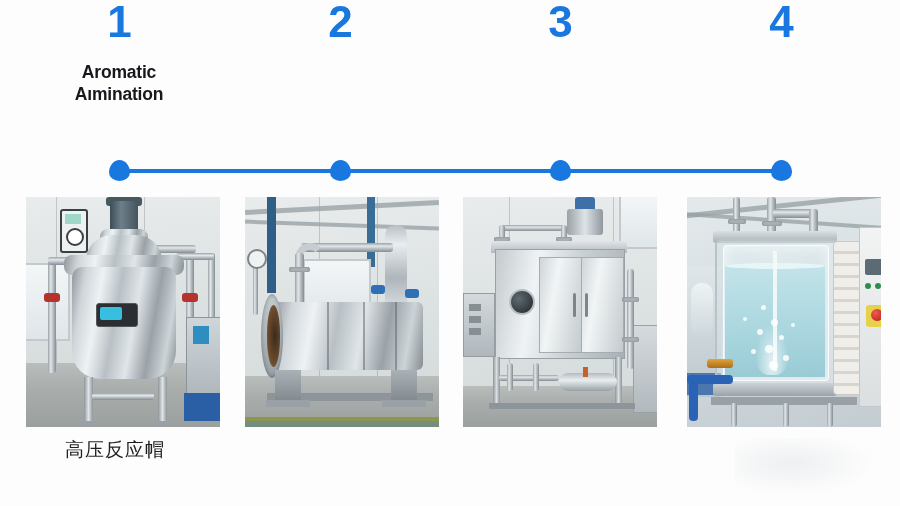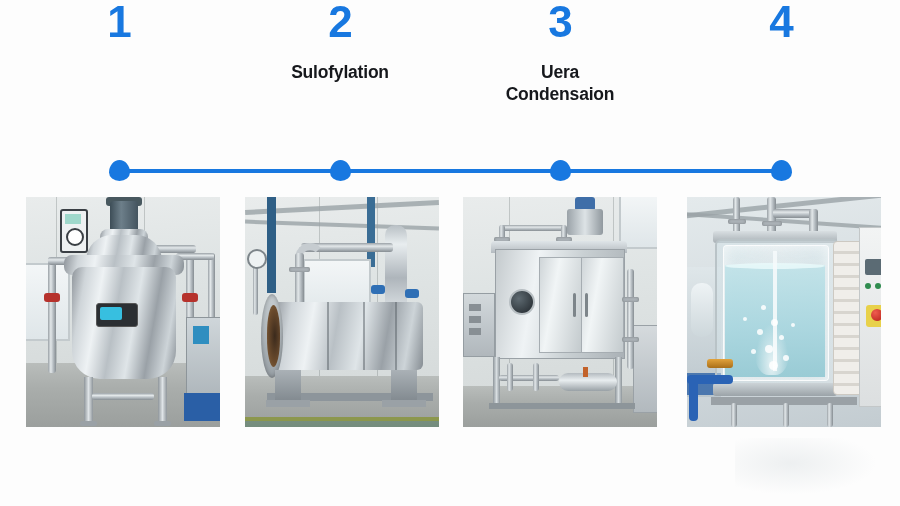--- a/index.html
+++ b/index.html
@@ -164,37 +164,34 @@
 <body>
 
 <div id="stage">
 
   <div>
 
     <div class="track"></div>
 
     <div class="step" style="left:9px;">
       <div class="step-num">1</div>
+      <div class="step-label">
+        <span>Aromatic</span><br>
+        <span>Aımination</span>
+      </div>
     </div>
     <div class="dot" style="left:119px;"></div>
 
     <div class="step" style="left:230px;">
       <div class="step-num">2</div>
-      <div class="step-label" style="margin-top:17px;">
-        <span>Sulofylation</span>
-      </div>
     </div>
     <div class="dot" style="left:340px;"></div>
 
     <div class="step" style="left:450px;">
       <div class="step-num">3</div>
-      <div class="step-label">
-        <span>Uera</span><br>
-        <span>Condensaion</span>
-      </div>
     </div>
     <div class="dot" style="left:560px;"></div>
 
     <div class="step" style="left:671px;">
       <div class="step-num">4</div>
     </div>
     <div class="dot" style="left:781px;"></div>
   </div>
 
   <div class="card" style="left:26px;">
@@ -382,18 +379,19 @@
       <div class="g-brass"></div>
       <div class="g-bluepipe"></div>
       <div class="g-bluev"></div>
       <div style="position:absolute;left:24px;top:200px;width:146px;height:8px;background:#9aa1a6;"></div>
       <div class="pipev" style="left:44px;top:206px;width:6px;height:24px;"></div>
       <div class="pipev" style="left:96px;top:206px;width:6px;height:24px;"></div>
       <div class="pipev" style="left:140px;top:206px;width:6px;height:24px;"></div>
     </div>
   </div>
 
+  <div class="cap" style="left:65px;">高压反应帽</div>
   <div class="cap" style="left:503px;"></div>
   <div class="cap" style="left:727px;"></div>
 
   <div style="position:absolute;left:735px;top:438px;width:140px;height:56px;
               background:radial-gradient(ellipse at 40% 45%,rgba(200,208,212,.30),rgba(255,255,255,0) 72%);"></div>
 </div>
 
 </body></html>

